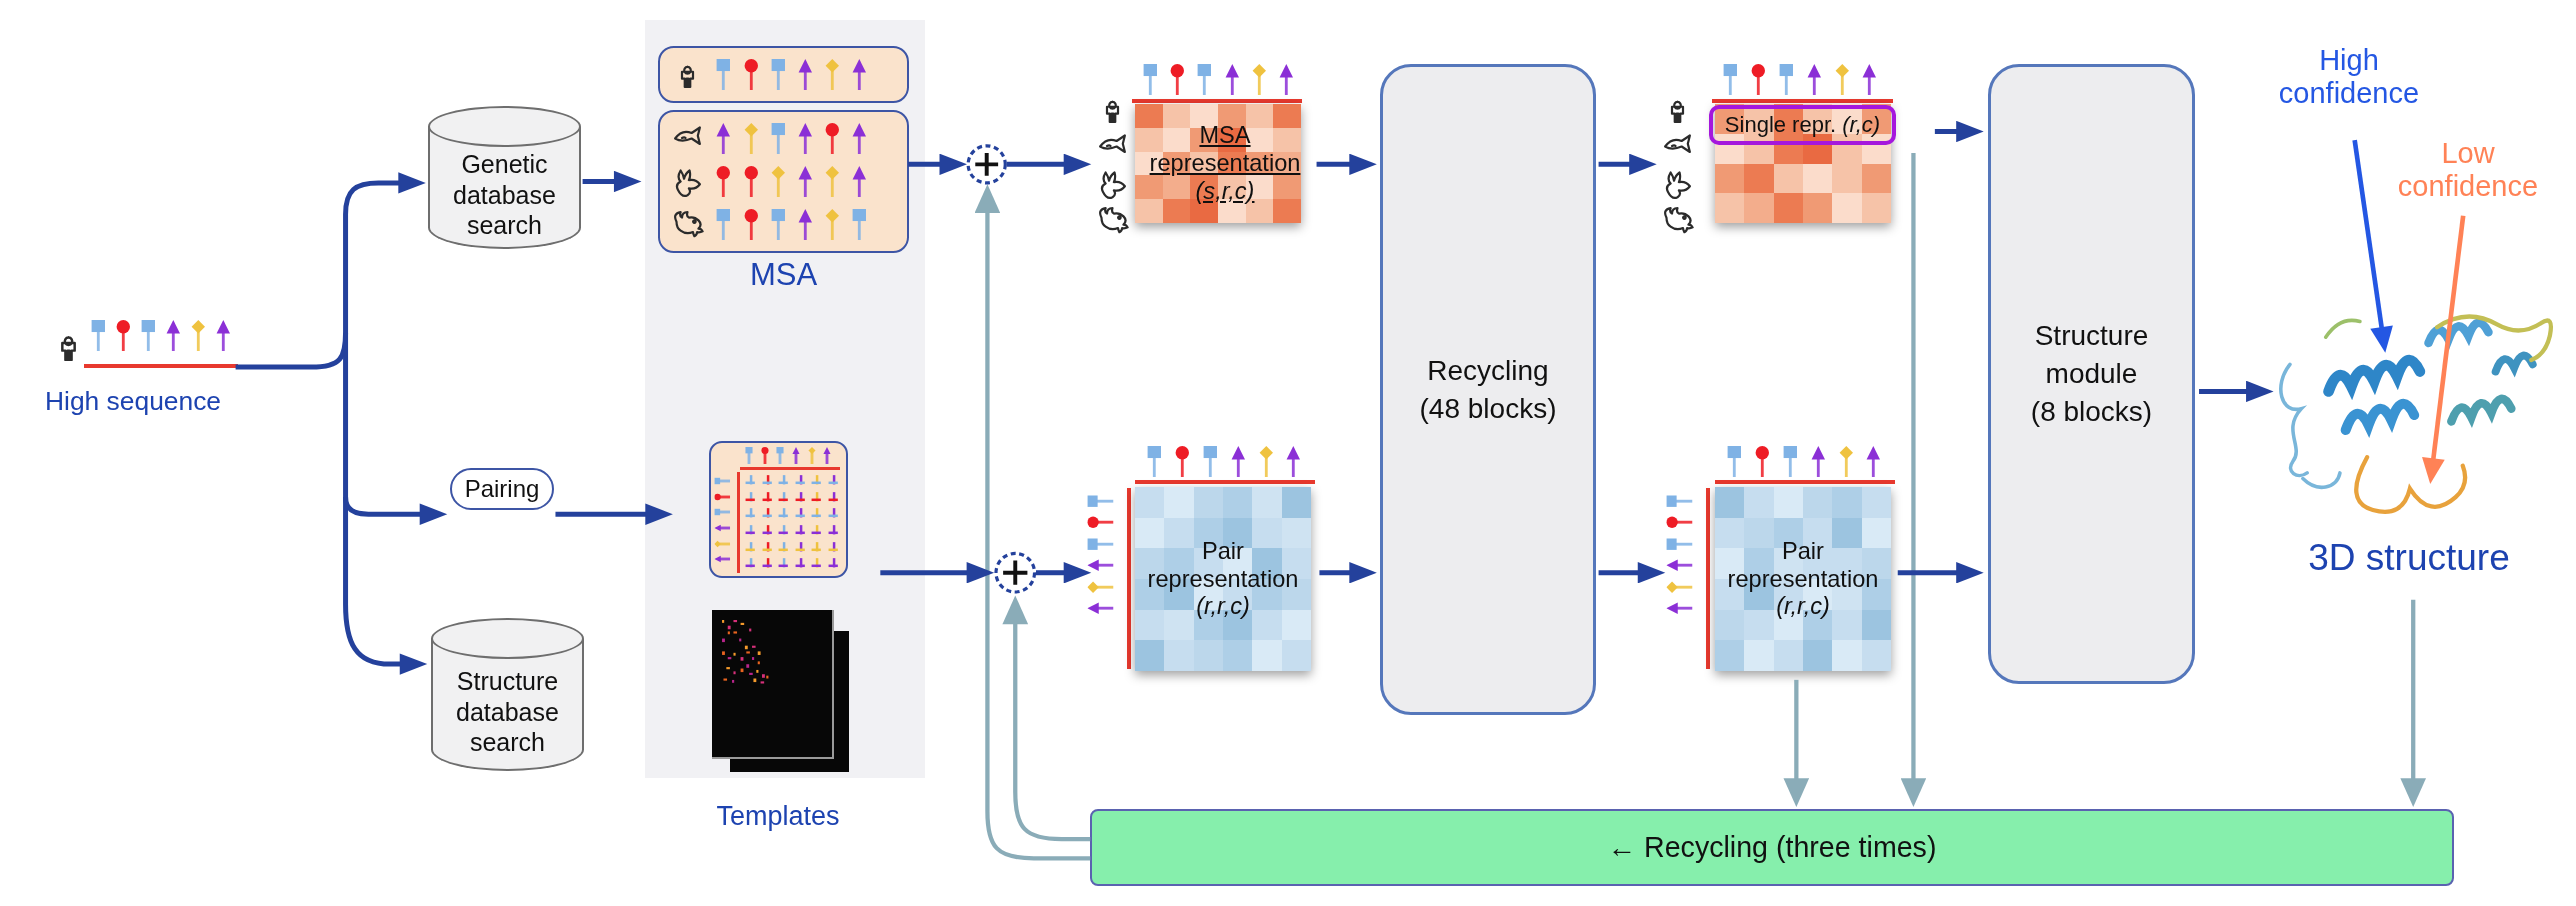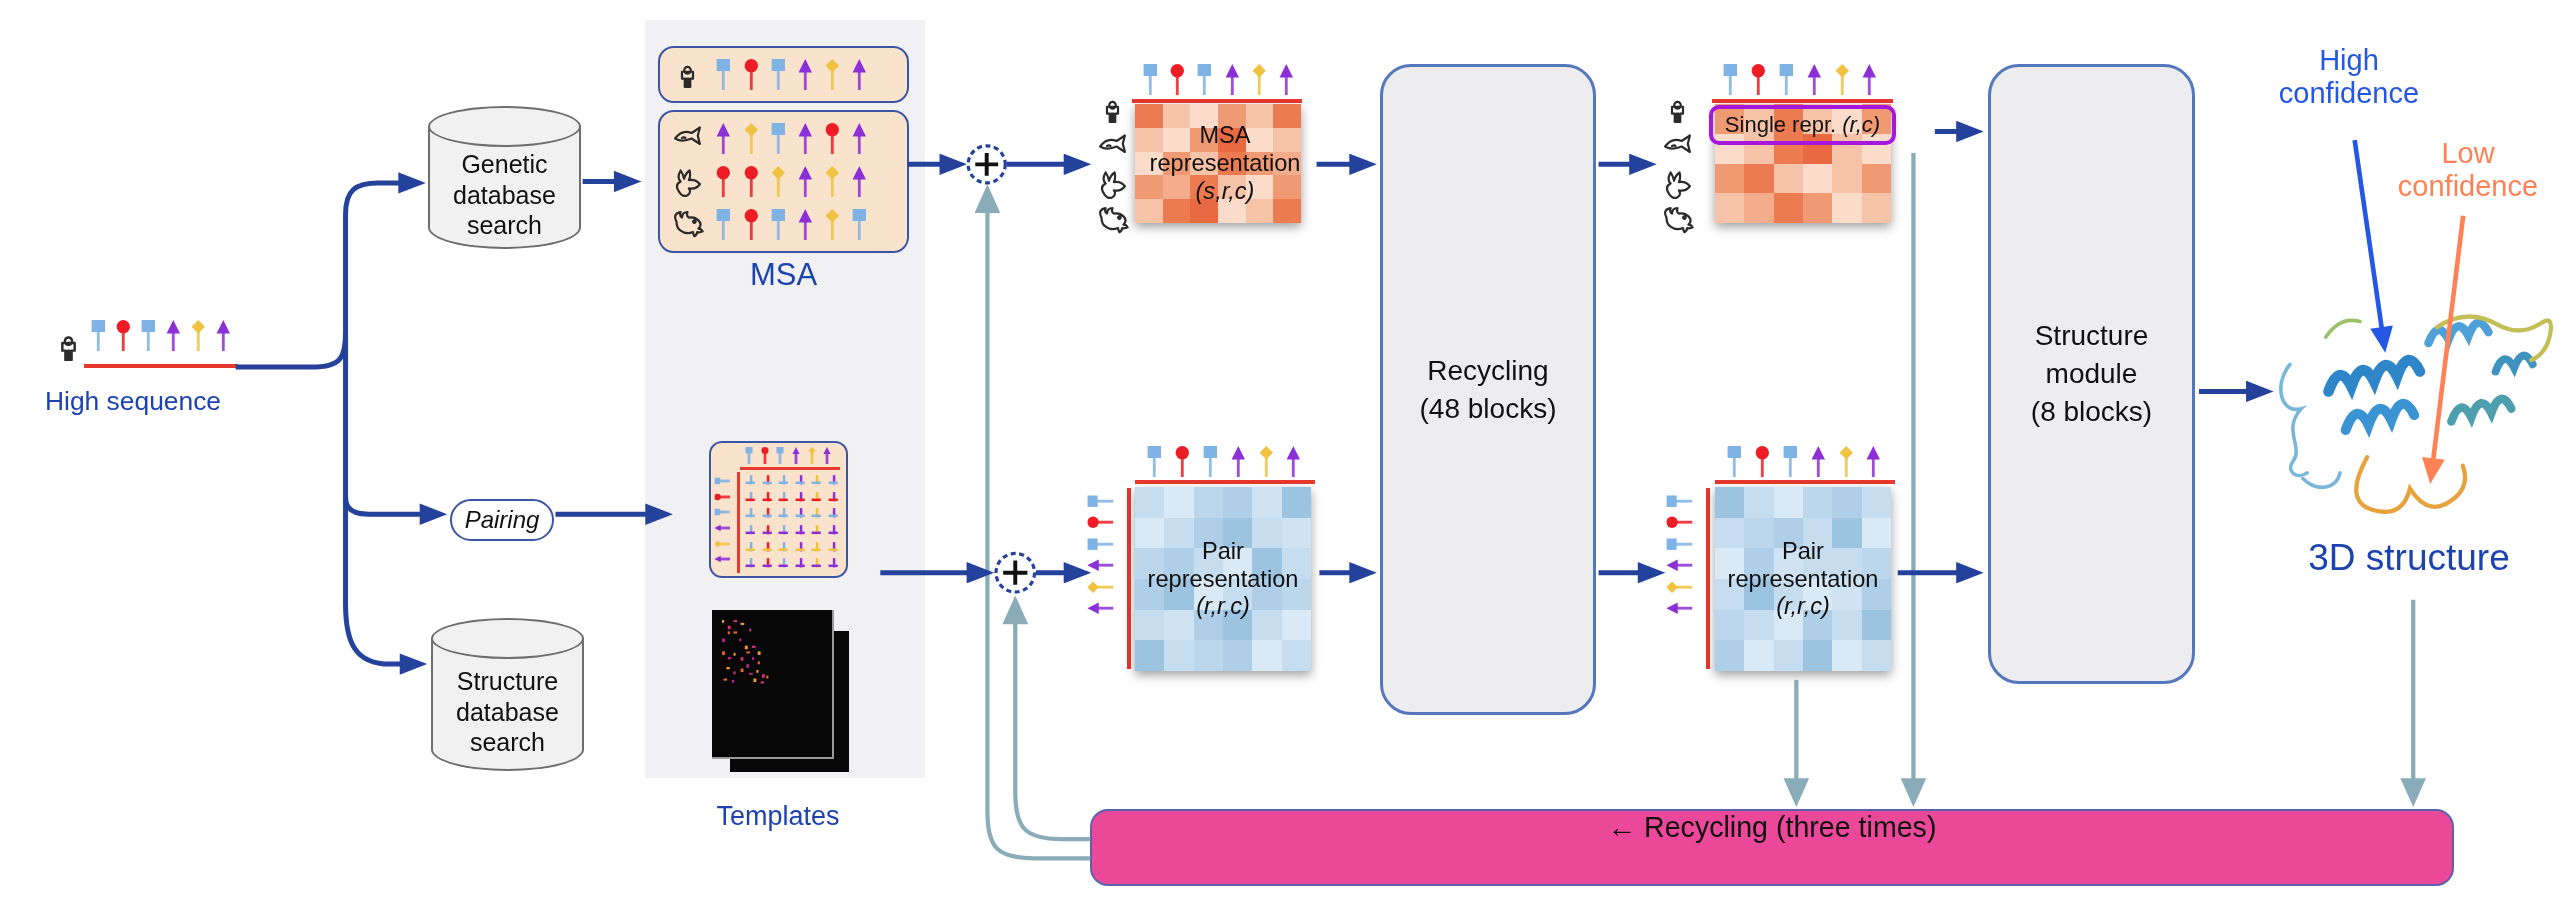--- a/index.html
+++ b/index.html
@@ -28,21 +28,21 @@
   .repr-overlay .d{font-size:23.6px;font-style:italic;}
   .redline-h{background:#e8392e;height:3.6px;}
   .redline-v{background:#e8392e;width:3.6px;}
   .mrow{display:flex;align-items:flex-end;}
   .mcol{display:flex;flex-direction:column;align-items:center;}
   .rot-left{transform:rotate(-90deg);}
   .species-col{display:flex;flex-direction:column;align-items:center;justify-content:space-between;}
   
   .tpl{background:#070707;}
   
-  .recycle-bar{background:#ec4899;border:2.9px solid #5a62b0;border-radius:18px;box-sizing:border-box;display:flex;justify-content:center;font-size:28.6px;color:#111;}
+  .recycle-bar{background:#86efac;border:2.9px solid #5a62b0;border-radius:8px;box-sizing:border-box;display:flex;align-items:center;justify-content:center;font-size:28.6px;color:#111;}
   .single-outline{border:4.3px solid #a517dd;border-radius:10px;box-sizing:border-box;background:transparent;display:flex;align-items:center;justify-content:center;white-space:nowrap;font-size:22px;color:#101010;}
   .single-outline .d{font-style:italic;}
   svg{display:block;}
   #connectors{position:absolute;left:0;top:0;pointer-events:none;z-index:5;}
 </style>
 </head>
 <body>
 
 <div id="stage">
 
@@ -97,21 +97,21 @@
   <div class="abs cyl" style="left:431px;top:618px;width:153px;height:153px;">
     <div class="cyl-top"></div>
     <div class="cyl-body"></div>
     <div class="cyl-text">
       <span>Structure</span>
       <span>database</span>
       <span>search</span>
     </div>
   </div>
 
-  <div class="abs pill" style="left:450px;top:499px;width:104px;height:42px;font-style:italic;">
+  <div class="abs pill" style="left:450px;top:468px;width:104px;height:42px;">
     <span>Pairing</span>
   </div>
 
   <div class="abs peach" style="left:658px;top:46px;width:251px;height:57px;display:flex;align-items:center;padding:0 11.4px;gap:10px;">
     <span id="msa-human-icon">
         <svg width="33" height="33" viewBox="0 0 24 24">
           <g fill="none" stroke="#2b2b2b" stroke-width="1.6" stroke-linejoin="round" stroke-linecap="round">
             <path d="M12,6.5 a2.4,2.4 0 1,0 0.01,0 M8,10 h8 v5 h-2 v6 h-1.4 v-6 h-1.2 v6 H10 v-6 H8 z"></path>
           </g>
         </svg>
@@ -579,21 +579,21 @@
       <div style="background: rgb(246, 195, 168);"></div>
       <div style="background: rgb(251, 220, 203);"></div>
       <div style="background: rgb(240, 154, 116);"></div>
       <div style="background: rgb(246, 195, 168);"></div>
       <div style="background: rgb(236, 123, 82);"></div>
       <div style="background: rgb(233, 106, 66);"></div>
       <div style="background: rgb(251, 220, 203);"></div>
       <div style="background: rgb(246, 195, 168);"></div>
       <div style="background: rgb(236, 123, 82);"></div>
     </div>
-  <div class="repr-overlay" style="left:1135px;top:104px;width:180px;height:119px;">
+  <div class="repr-overlay" style="left:1135px;top:104px;width:180px;height:119px;text-decoration:underline;">
     <span class="t">MSA representation</span>
     <span class="d">(s,r,c)</span>
   </div>
 
   <div class="abs mrow" id="pair1-seq" style="left:1145px;top:446px;gap:9.3px;">
       <svg width="18.6" height="31" viewBox="0 0 26 44">
         <rect x="11" y="11.4" width="4" height="32.6" fill="#7fb2e5" opacity="0.85"></rect>
         <rect x="3.5" y="0" width="19" height="17.1" fill="#7fb2e5"></rect>
       </svg>
       <svg width="18.6" height="31" viewBox="0 0 26 44">

